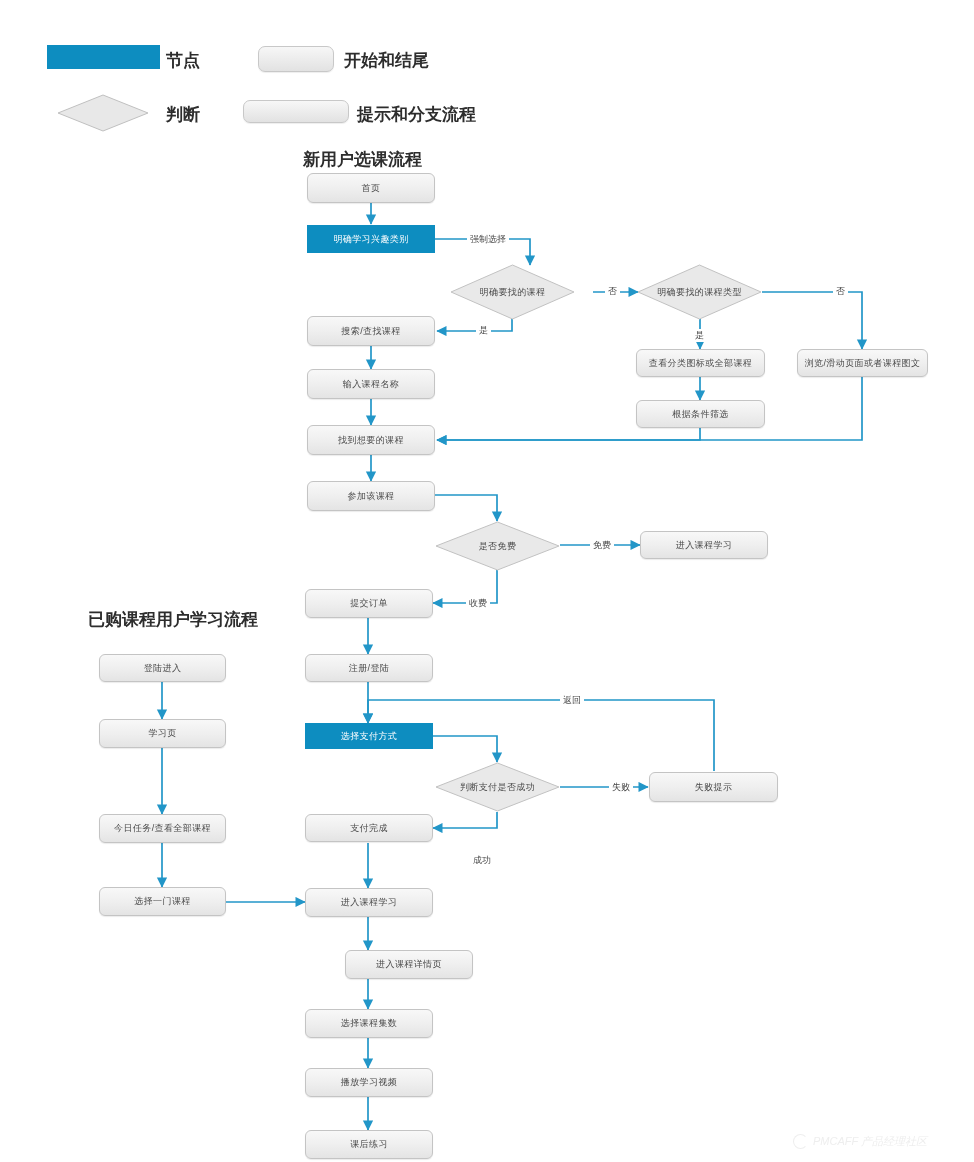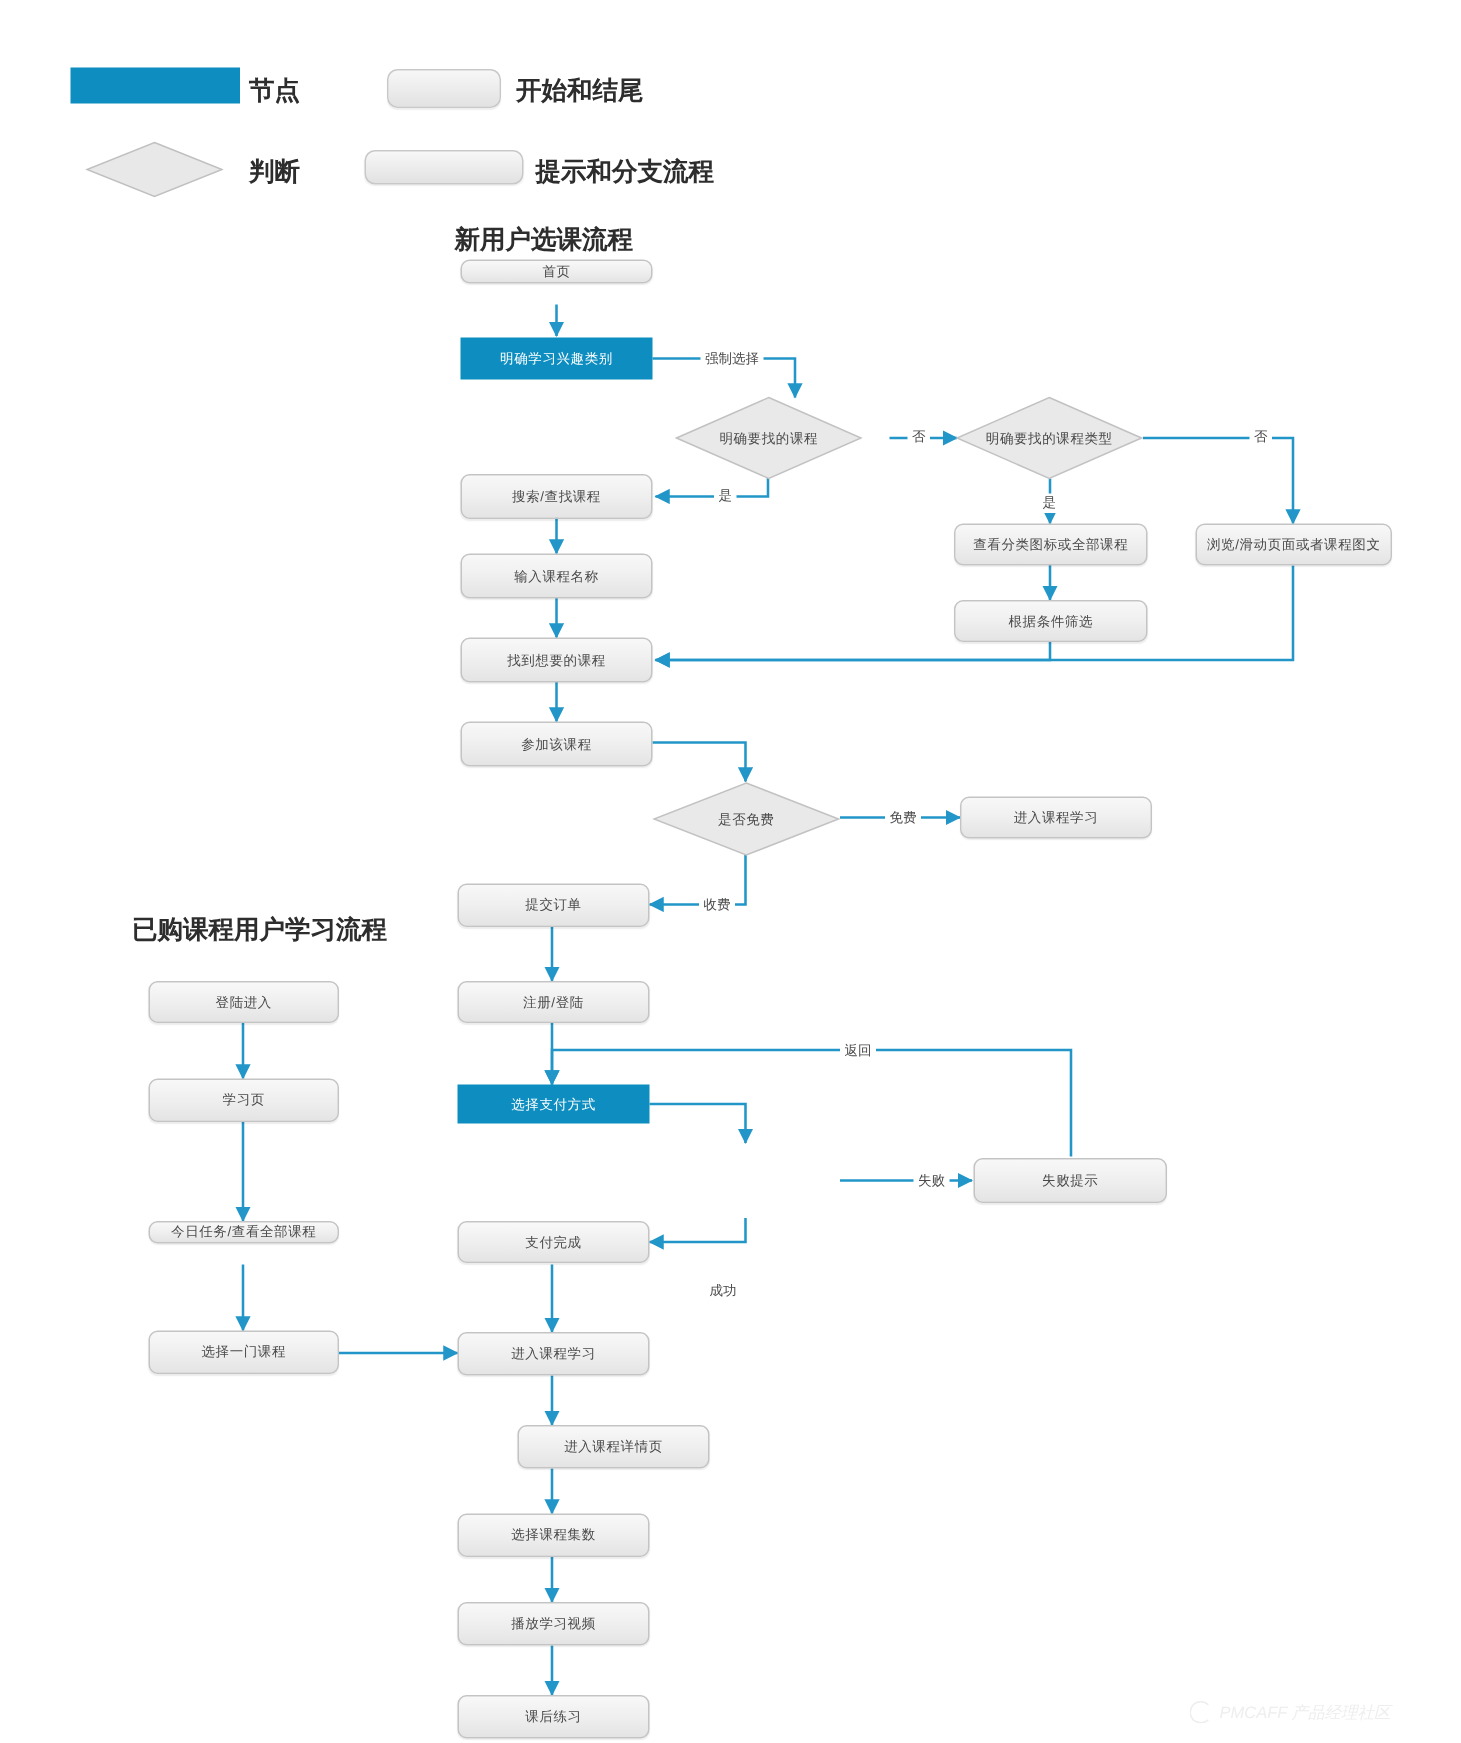--- a/index.html
+++ b/index.html
@@ -228,21 +228,21 @@
     </svg>
   </div>
   <div class="legend-label l2">判断</div>
 
   <div class="legend-pill b"></div>
   <div class="legend-label l4">提示和分支流程</div>
 
   <div class="section-title" style="left:303px; top:148px;">新用户选课流程</div>
   <div class="section-title" style="left:88px; top:608px;">已购课程用户学习流程</div>
 
-  <div class="node box" style="left:307px; top:173px; width:128px; height:16px;">首页</div>
+  <div class="node box" style="left:307px; top:173px; width:128px; height:30px;">首页</div>
 
   <div class="node accent" style="left:307px; top:225px; width:128px; height:28px;">明确学习兴趣类别</div>
 
   <div class="diamond-wrap" style="left:450px; top:264px; width:125px; height:56px;">
     <svg width="125" height="56" viewBox="0 0 125 56" xmlns="http://www.w3.org/2000/svg">
       <polygon points="62.5,1 124,28 62.5,55 1,28" fill="#e9e9e9" stroke="#c2c2c2" stroke-width="1"></polygon>
     </svg>
     <div class="diamond-label">明确要找的课程</div>
   </div>
 
@@ -275,40 +275,46 @@
   </div>
 
   <div class="node box" style="left:640px; top:531px; width:128px; height:28px;">进入课程学习</div>
 
   <div class="node box" style="left:305px; top:589px; width:128px; height:29px;">提交订单</div>
 
   <div class="node box" style="left:305px; top:654px; width:128px; height:28px;">注册/登陆</div>
 
   <div class="node accent" style="left:305px; top:723px; width:128px; height:26px;">选择支付方式</div>
 
+  <div class="diamond-wrap" style="left:435px; top:762px; width:125px; height:50px;">
+    <svg width="125" height="50" viewBox="0 0 125 50" xmlns="http://www.w3.org/2000/svg">
+      <polygon points="62.5,1 124,25 62.5,49 1,25" fill="#e9e9e9" stroke="#c2c2c2" stroke-width="1"></polygon>
+    </svg>
+    <div class="diamond-label">判断支付是否成功</div>
+  </div>
 
   <div class="node box" style="left:649px; top:772px; width:129px; height:30px;">失败提示</div>
 
   <div class="node box" style="left:305px; top:814px; width:128px; height:28px;">支付完成</div>
 
   <div class="node box" style="left:305px; top:888px; width:128px; height:29px;">进入课程学习</div>
 
   <div class="node box" style="left:305px; top:950px; width:128px; height:29px;margin-left:40px;">进入课程详情页</div>
 
   <div class="node box" style="left:305px; top:1009px; width:128px; height:29px;">选择课程集数</div>
 
   <div class="node box" style="left:305px; top:1068px; width:128px; height:29px;">播放学习视频</div>
 
   <div class="node box" style="left:305px; top:1130px; width:128px; height:29px;">课后练习</div>
 
   <div class="node box" style="left:99px; top:654px; width:127px; height:28px;">登陆进入</div>
 
   <div class="node box" style="left:99px; top:719px; width:127px; height:29px;">学习页</div>
 
-  <div class="node box" style="left:99px; top:814px; width:127px; height:15px;">今日任务/查看全部课程</div>
+  <div class="node box" style="left:99px; top:814px; width:127px; height:29px;">今日任务/查看全部课程</div>
 
   <div class="node box" style="left:99px; top:887px; width:127px; height:29px;">选择一门课程</div>
 
   <div class="edge-label" style="left:467px; top:233px;">强制选择</div>
   <div class="edge-label" style="left:605px; top:285px;">否</div>
   <div class="edge-label" style="left:833px; top:285px;">否</div>
   <div class="edge-label" style="left:476px; top:324px;">是</div>
   <div class="edge-label" style="left:692px; top:329px;">是</div>
   <div class="edge-label" style="left:590px; top:539px;">免费</div>
   <div class="edge-label" style="left:466px; top:597px;">收费</div>

